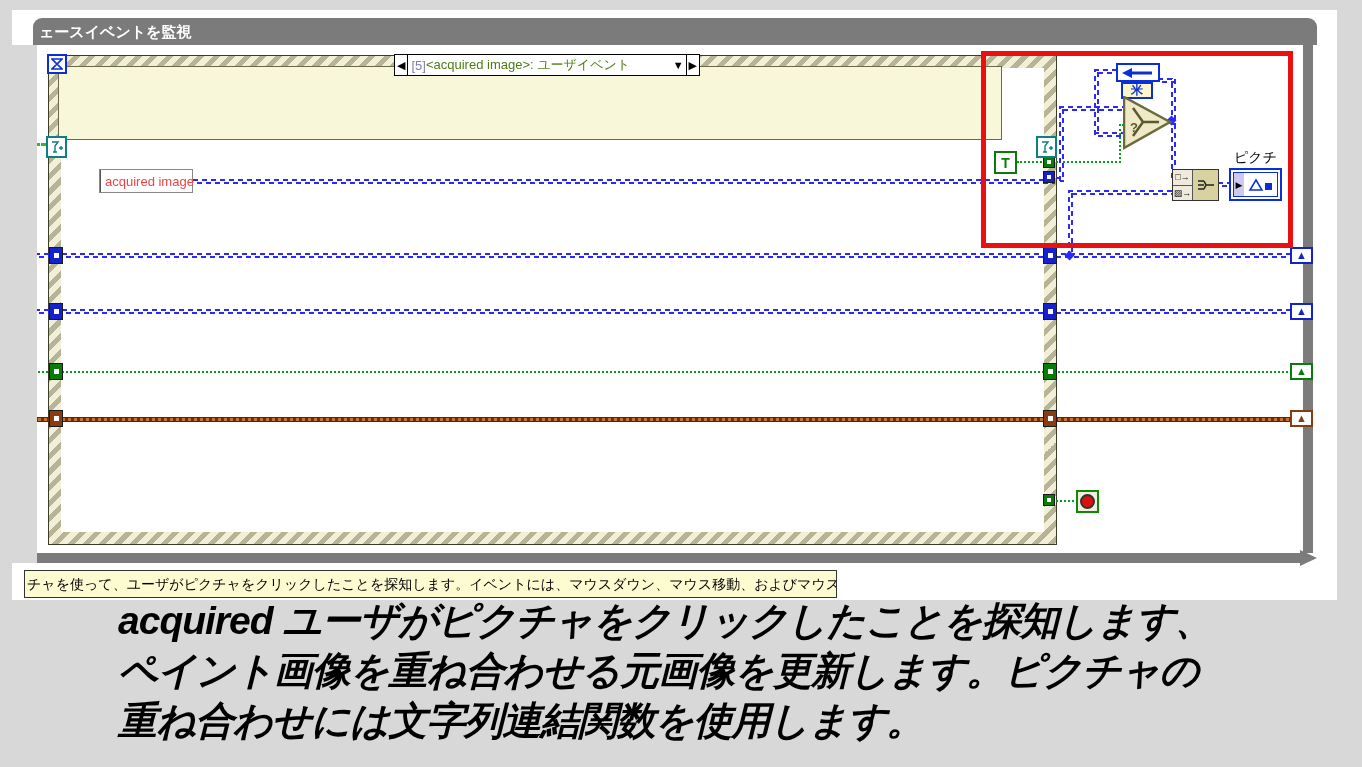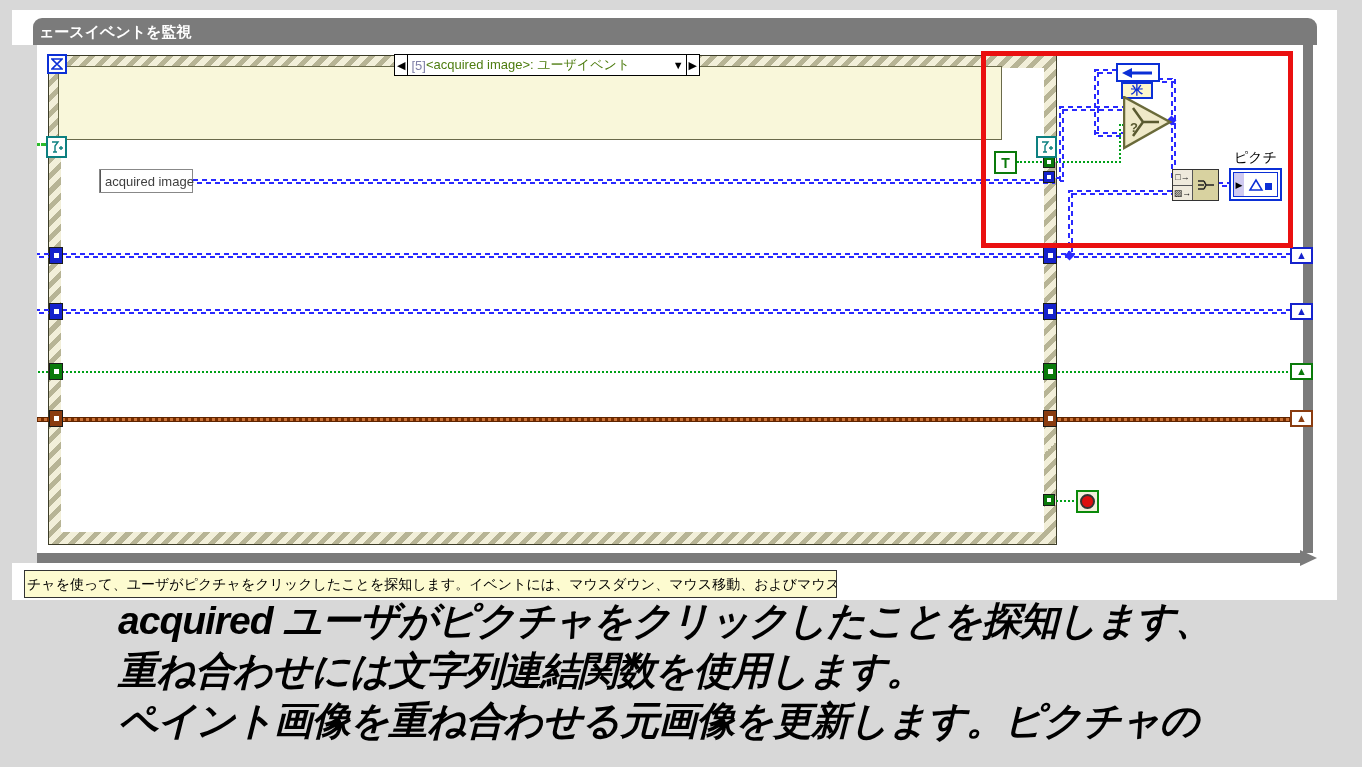--- a/index.html
+++ b/index.html
@@ -55,21 +55,21 @@
   .shift-reg { width:23px; height:17px; background:#fff; z-index:20; display:flex; align-items:center; justify-content:center; font-size:11px; line-height:1; font-weight:bold; }
   .sr-blue { border:2px solid #1522cc; color:#1522cc; }
   .sr-green { border:2px solid #0a7a0a; color:#0a7a0a; }
   .sr-brown { border:2px solid #8a3c10; color:#8a3c10; }
 
   
   #timeout-terminal { left:47px; top:54px; width:20px; height:20px; background:#fff; border:2px solid #0b2fd6; z-index:22; display:flex; align-items:center; justify-content:center; }
   .dyn-event-terminal { width:21px; height:22px; background:#fff; border:2px solid #0d8080; z-index:22; display:flex; align-items:center; justify-content:center; color:#0d8080; font-size:11px; font-weight:bold; }
   #acquired-image-label { left:99px; top:169px; width:94px; height:24px; background:#fff; border:1px solid #888; z-index:18; display:flex; align-items:center; }
   #acquired-image-label .grip { width:6px; height:100%; background:#9a9a9a; border-right:1px solid #555; }
-  #acquired-image-label .txt { color:#404040; font-size:13px; padding-left:4px; white-space:nowrap; }
+  #acquired-image-label .txt { color:#ef4444; font-size:13px; padding-left:4px; white-space:nowrap; }
   #true-constant { left:994px; top:151px; width:23px; height:23px; background:#fff; border:2px solid #0a7a0a; z-index:18; display:flex; align-items:center; justify-content:center; color:#0a7a0a; font-weight:bold; font-size:14px; }
   #feedback-node { left:1116px; top:63px; z-index:18; }
   #fb-top { width:44px; height:19px; background:#fff; border:2px solid #0b2fd6; display:flex; align-items:center; justify-content:center; }
   #fb-init { width:32px; height:17px; margin-left:5px; background:#fcf6cc; border:2px solid #0b2fd6; color:#0b2fd6; font-size:12px; font-weight:bold; text-align:center; line-height:13px; }
   #select-node { left:1123px; top:96px; z-index:18; }
   #concat-node { left:1172px; top:169px; width:47px; height:32px; border:1px solid #333; background:#efeadc; z-index:18; display:flex; }
   #concat-node .inputs { width:20px; display:flex; flex-direction:column; border-right:1px solid #555; }
   #concat-node .inrow { flex:1; display:flex; align-items:center; justify-content:center; font-size:9px; color:#111; border-bottom:1px solid #555; }
   #concat-node .inrow:last-child { border-bottom:none; }
   #concat-node .body { flex:1; background:#d8d2a0; display:flex; align-items:center; justify-content:center; }
@@ -236,15 +236,15 @@
 </div>
 
 <div class="abs" id="red-annotation"></div>
 
 <div class="abs" id="left-gray-strip"></div>
 
 <div class="abs" id="tooltip"><span>チャを使って、ユーザがピクチャをクリックしたことを探知します。イベントには、マウスダウン、マウス移動、およびマウスアップがあり、ユーザが選択し</span></div>
 
 <div class="abs" id="caption">
   <div>acquired ユーザがピクチャをクリックしたことを探知します、</div>
+  <div>ペイント画像を重ね合わせる元画像を更新します。ピクチャの</div>
   <div>重ね合わせには文字列連結関数を使用します。</div>
-  <div>ペイント画像を重ね合わせる元画像を更新します。ピクチャの</div>
 </div>
 
 </body></html>

